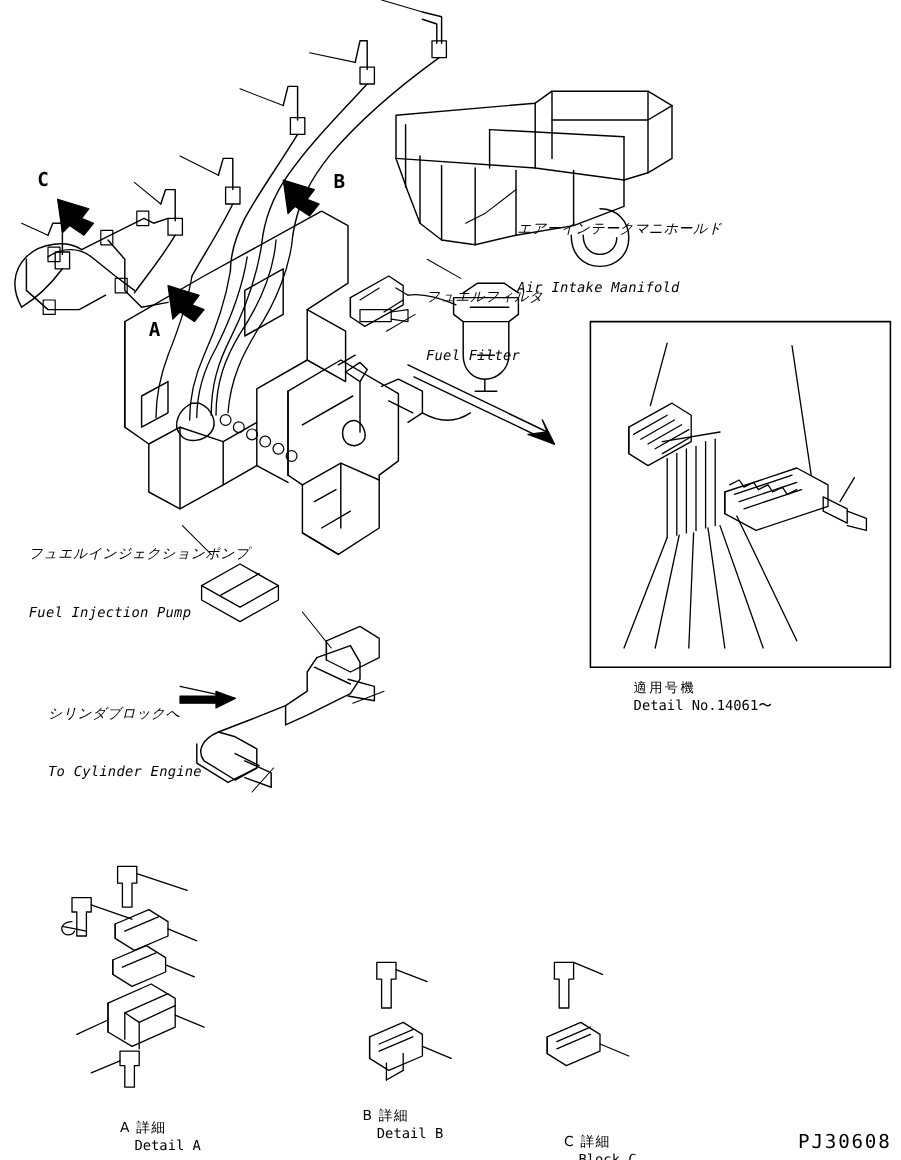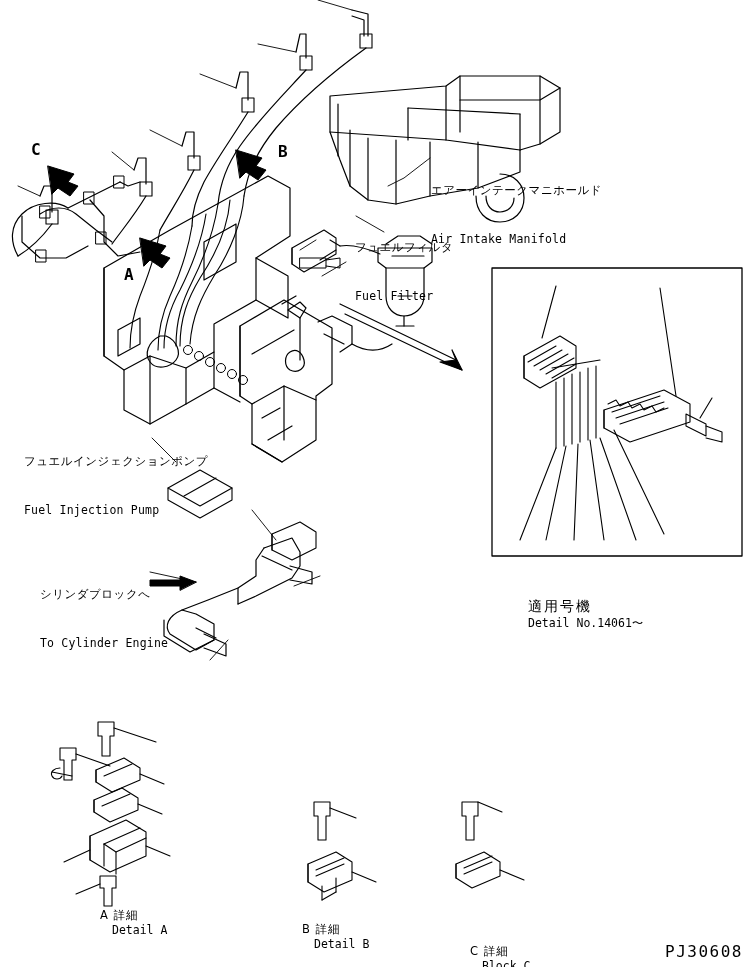--- a/index.html
+++ b/index.html
@@ -24,20 +24,21 @@
     position: absolute;
     left: 0; top: 0;
     width: 751px;
     height: 967px;
   }
   .lbl {
     position: absolute;
     white-space: pre;
     color: #000;
     line-height: 1.12;
+    font-style: italic;
   }
   .lbl .jp {
     display: block;
     font-family: "DejaVu Sans", sans-serif;
     font-size: 11.5px;
     letter-spacing: 0.5px;
   }
   .lbl .en {
     display: block;
     font-family: "DejaVu Sans Mono", monospace;
@@ -73,23 +74,22 @@
     font-family: "DejaVu Sans Mono", monospace;
     font-size: 11.5px;
     padding-left: 12px;
   }
   .inset-cap {
     position: absolute;
     text-align: left;
   }
   .inset-cap .jp {
     font-family: Liberation Sans, sans-serif;
-    font-size: 14px;
+    font-size: 11px;
     letter-spacing: 2px;
-    margin-top: 32px;
   }
   .inset-cap .en {
     font-family: "DejaVu Sans Mono", monospace;
     font-size: 11.5px;
   }
 </style>
 </head>
 <body>
 
 <div id="sheet">
@@ -416,21 +416,21 @@
 
   <div class="callout" style="left:124px; top:265px;">A</div>
   <div class="callout" style="left:278px; top:142px;">B</div>
   <div class="callout" style="left:31px; top:140px;">C</div>
 
   <div class="inset-cap" style="left:528px; top:566px;">
     <div class="jp">適用号機</div>
     <div class="en">Detail No.14061〜</div>
   </div>
 
-  <div class="detail-cap" style="left:100px; top:908px;">
+  <div class="detail-cap" style="left:100px; top:932px;">
     <div class="jp">A 詳細</div>
     <div class="en">Detail A</div>
   </div>
 
   <div class="detail-cap" style="left:302px; top:922px;">
     <div class="jp">B 詳細</div>
     <div class="en">Detail B</div>
   </div>
 
   <div class="detail-cap" style="left:470px; top:922px;margin-top:22px;">

